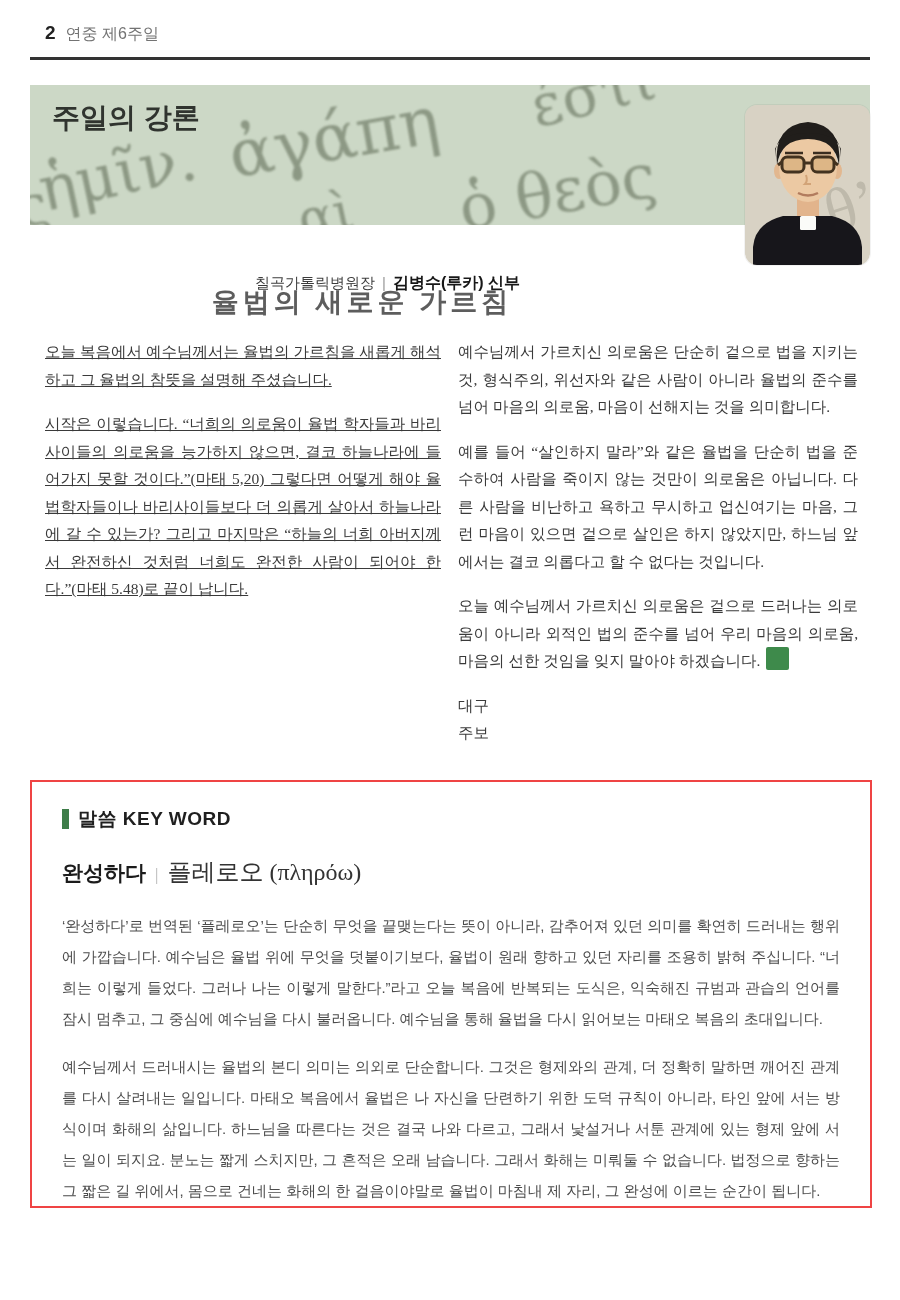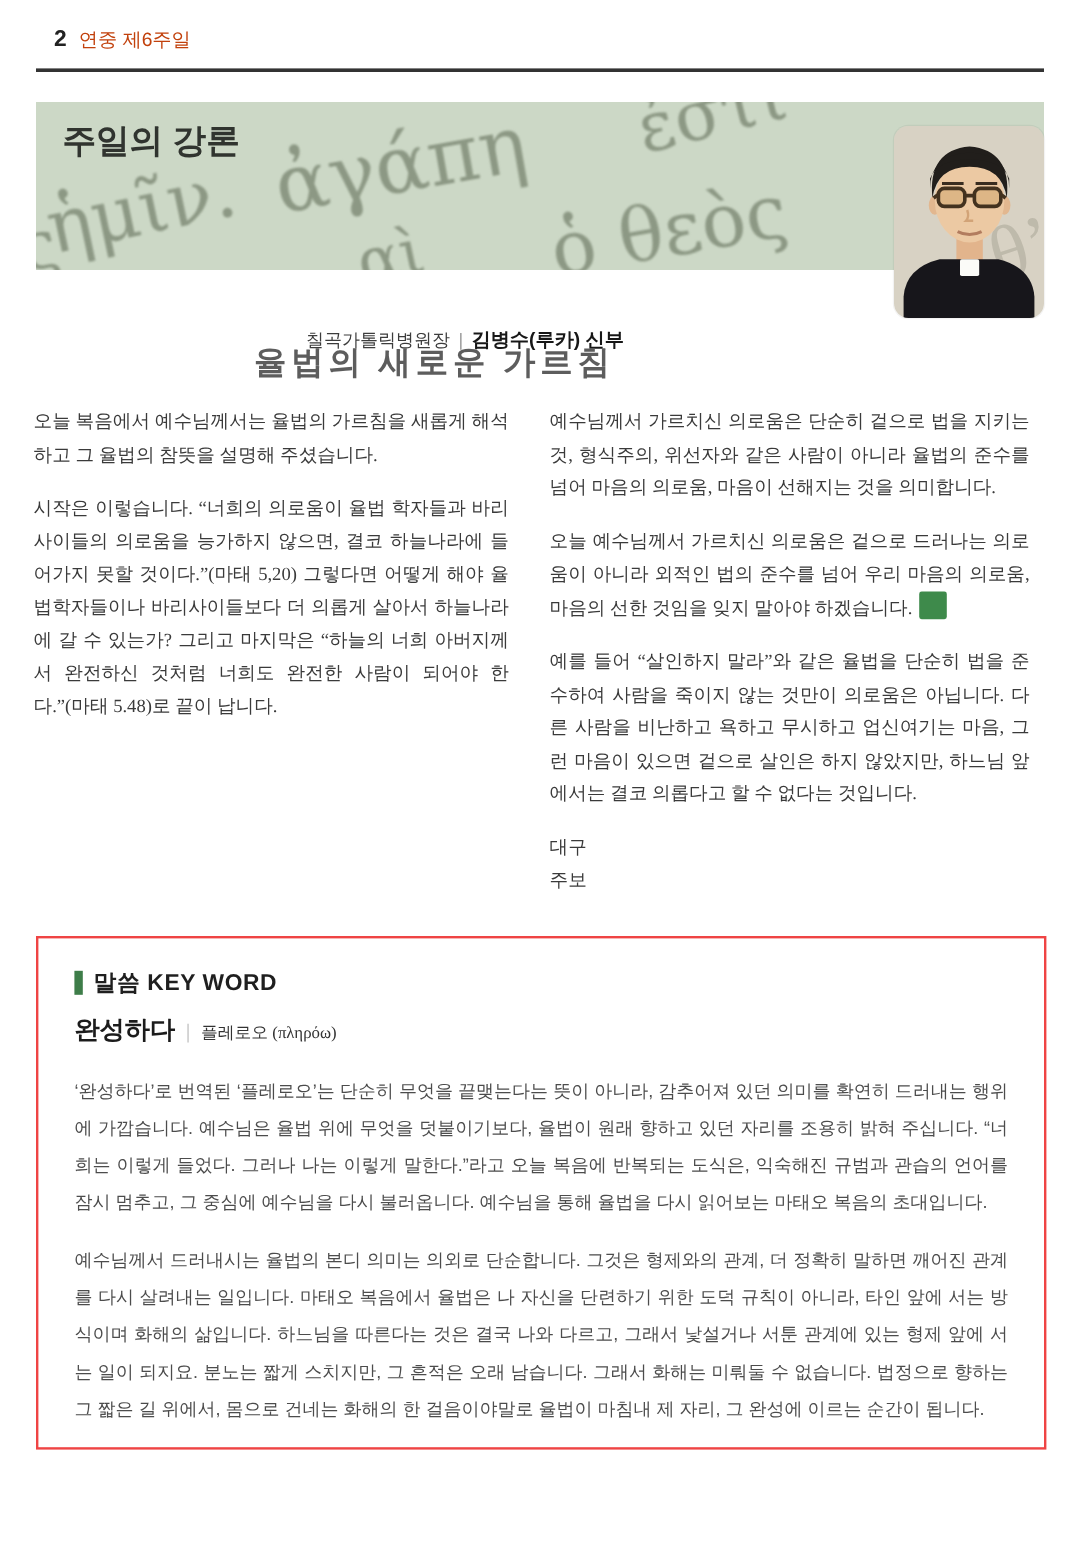--- a/index.html
+++ b/index.html
@@ -6,21 +6,21 @@
   body {
     width:900px; height:1300px; background:#ffffff; position:relative;
     font-family:"Liberation Sans","DejaVu Sans",sans-serif;
     -webkit-font-smoothing:antialiased;
   }
   .abs { position:absolute; }
 
   
   .page-header { left:45px; top:22px; display:flex; align-items:baseline; gap:10px; color:#222; }
   .page-num { font-size:19px; font-weight:bold; }
-  .page-title { font-size:16px; color:#c2410c; }
+  .page-title { font-size:16px; color:#737373; }
   .header-rule { left:30px; top:57px; width:840px; height:3px; background:#333333; }
 
   
   .banner { left:30px; top:85px; width:840px; height:140px; background:#ccd8c6; overflow:hidden; }
   .greek { position:absolute; color:#8c9884; font-family:"DejaVu Serif","Liberation Serif",serif; filter:blur(0.8px); white-space:nowrap; }
   .gk0 { left:8px;   top:52px;  font-size:62px; transform:rotate(-12deg); }
   .gk1 { left:198px; top:14px;  font-size:66px; transform:rotate(-10deg); }
   .gk2 { left:500px; top:-26px; font-size:58px; transform:rotate(-14deg); }
   .gk3 { left:428px; top:70px;  font-size:62px; transform:rotate(-10deg); }
   .gk4 { left:-14px; top:88px;  font-size:56px; transform:rotate(-16deg); }
@@ -35,36 +35,36 @@
   .byline { left:45px; top:241px; width:685px; text-align:center; font-size:15px; color:#3c3c3c;margin-top:32px; }
   .byline .sep { color:#9a9a9a; margin:0 7px; }
   .byline .author { font-weight:bold; font-size:16px; color:#171717; }
 
   
   .article-title { left:0; top:284px; width:724px; text-align:center; font-family:"Liberation Serif","DejaVu Serif",serif;
                    font-size:27px; font-weight:bold; color:#5d5d5d; letter-spacing:4px; }
   .col { top:338px; font-family:"Liberation Serif","DejaVu Serif",serif; font-size:15.5px; line-height:27.5px;
          text-align:justify; color:#3a3a3a; }
   .col p { margin:0 0 17px 0; }
-  .col-left  { left:28px;  width:396px; }
+  .col-left  { left:45px;  width:396px;text-decoration:underline; }
   .col-right { left:458px; width:400px; }
   .badge { display:inline-flex; flex-direction:column; vertical-align:-4px; margin-left:6px;
            width:23px; height:23px; background:#3e8a4b; border-radius:2px; justify-content:center;
            font-family:"Liberation Sans",sans-serif; }
 
   
   .kw-box { left:30px; top:780px; width:842px; height:428px; box-sizing:border-box;
             border:2px solid #ef4444; background:#ffffff; padding:24px 30px; }
   .kw-header { display:flex; align-items:center; gap:9px; }
   .kw-bar { width:7px; height:20px; background:#3e7d49; }
   .kw-header-label { font-size:19px; font-weight:bold; color:#1f1f1f; letter-spacing:0.5px; }
-  .kw-term-row { margin-top:12px; display:flex; align-items:baseline; font-family:"Liberation Serif","DejaVu Serif",serif; }
+  .kw-term-row { margin-top:24px; display:flex; align-items:baseline; font-family:"Liberation Serif","DejaVu Serif",serif; }
   .kw-term { font-size:21px; font-weight:bold; color:#1b1b1b; }
   .kw-sep { color:#b3b3b3; margin:0 9px; font-size:17px; }
-  .kw-def { font-size:14px; color:#333333; }
+  .kw-def { font-size:24px; color:#333333; }
   .kw-p { margin:22px 0 0 0; font-size:15px; line-height:31px; text-align:justify; color:#4c4c4c; }
   .kw-p + .kw-p { margin-top:17px; }
 </style>
 </head>
 <body>
 
 <div class="abs page-header">
   <span class="page-num">2</span>
   <span class="page-title">연중 제6주일</span>
 </div>
@@ -112,22 +112,22 @@
 </div>
 
 <div class="abs article-title">율법의 새로운 가르침</div>
 
 <div class="abs col col-left">
   <p>오늘 복음에서 예수님께서는 율법의 가르침을 새롭게 해석하고 그 율법의 참뜻을 설명해 주셨습니다.</p>
   <p>시작은 이렇습니다. “너희의 의로움이 율법 학자들과 바리사이들의 의로움을 능가하지 않으면, 결코 하늘나라에 들어가지 못할 것이다.”(마태 5,20) 그렇다면 어떻게 해야 율법학자들이나 바리사이들보다 더 의롭게 살아서 하늘나라에 갈 수 있는가? 그리고 마지막은 “하늘의 너희 아버지께서 완전하신 것처럼 너희도 완전한 사람이 되어야 한다.”(마태 5.48)로 끝이 납니다.</p>
 </div>
 <div class="abs col col-right">
   <p>예수님께서 가르치신 의로움은 단순히 겉으로 법을 지키는 것, 형식주의, 위선자와 같은 사람이 아니라 율법의 준수를 넘어 마음의 의로움, 마음이 선해지는 것을 의미합니다.</p>
+  <p>예를 들어 “살인하지 말라”와 같은 율법을 단순히 법을 준수하여 사람을 죽이지 않는 것만이 의로움은 아닙니다. 다른 사람을 비난하고 욕하고 무시하고 업신여기는 마음, 그런 마음이 있으면 겉으로 살인은 하지 않았지만, 하느님 앞에서는 결코 의롭다고 할 수 없다는 것입니다.</p>
   <p><span>오늘 예수님께서 가르치신 의로움은 겉으로 드러나는 의로움이 아니라 외적인 법의 준수를 넘어 우리 마음의 의로움, 마음의 선한 것임을 잊지 말아야 하겠습니다.</span><span class="badge"></span></p>
-  <p>예를 들어 “살인하지 말라”와 같은 율법을 단순히 법을 준수하여 사람을 죽이지 않는 것만이 의로움은 아닙니다. 다른 사람을 비난하고 욕하고 무시하고 업신여기는 마음, 그런 마음이 있으면 겉으로 살인은 하지 않았지만, 하느님 앞에서는 결코 의롭다고 할 수 없다는 것입니다.</p>
     <div>대구</div>
     <div>주보</div>
     <p></p>
 </div>
 
 <div class="abs kw-box">
   <div class="kw-header">
     <span class="kw-bar"></span>
     <span class="kw-header-label">말씀 KEY WORD</span>
   </div>

